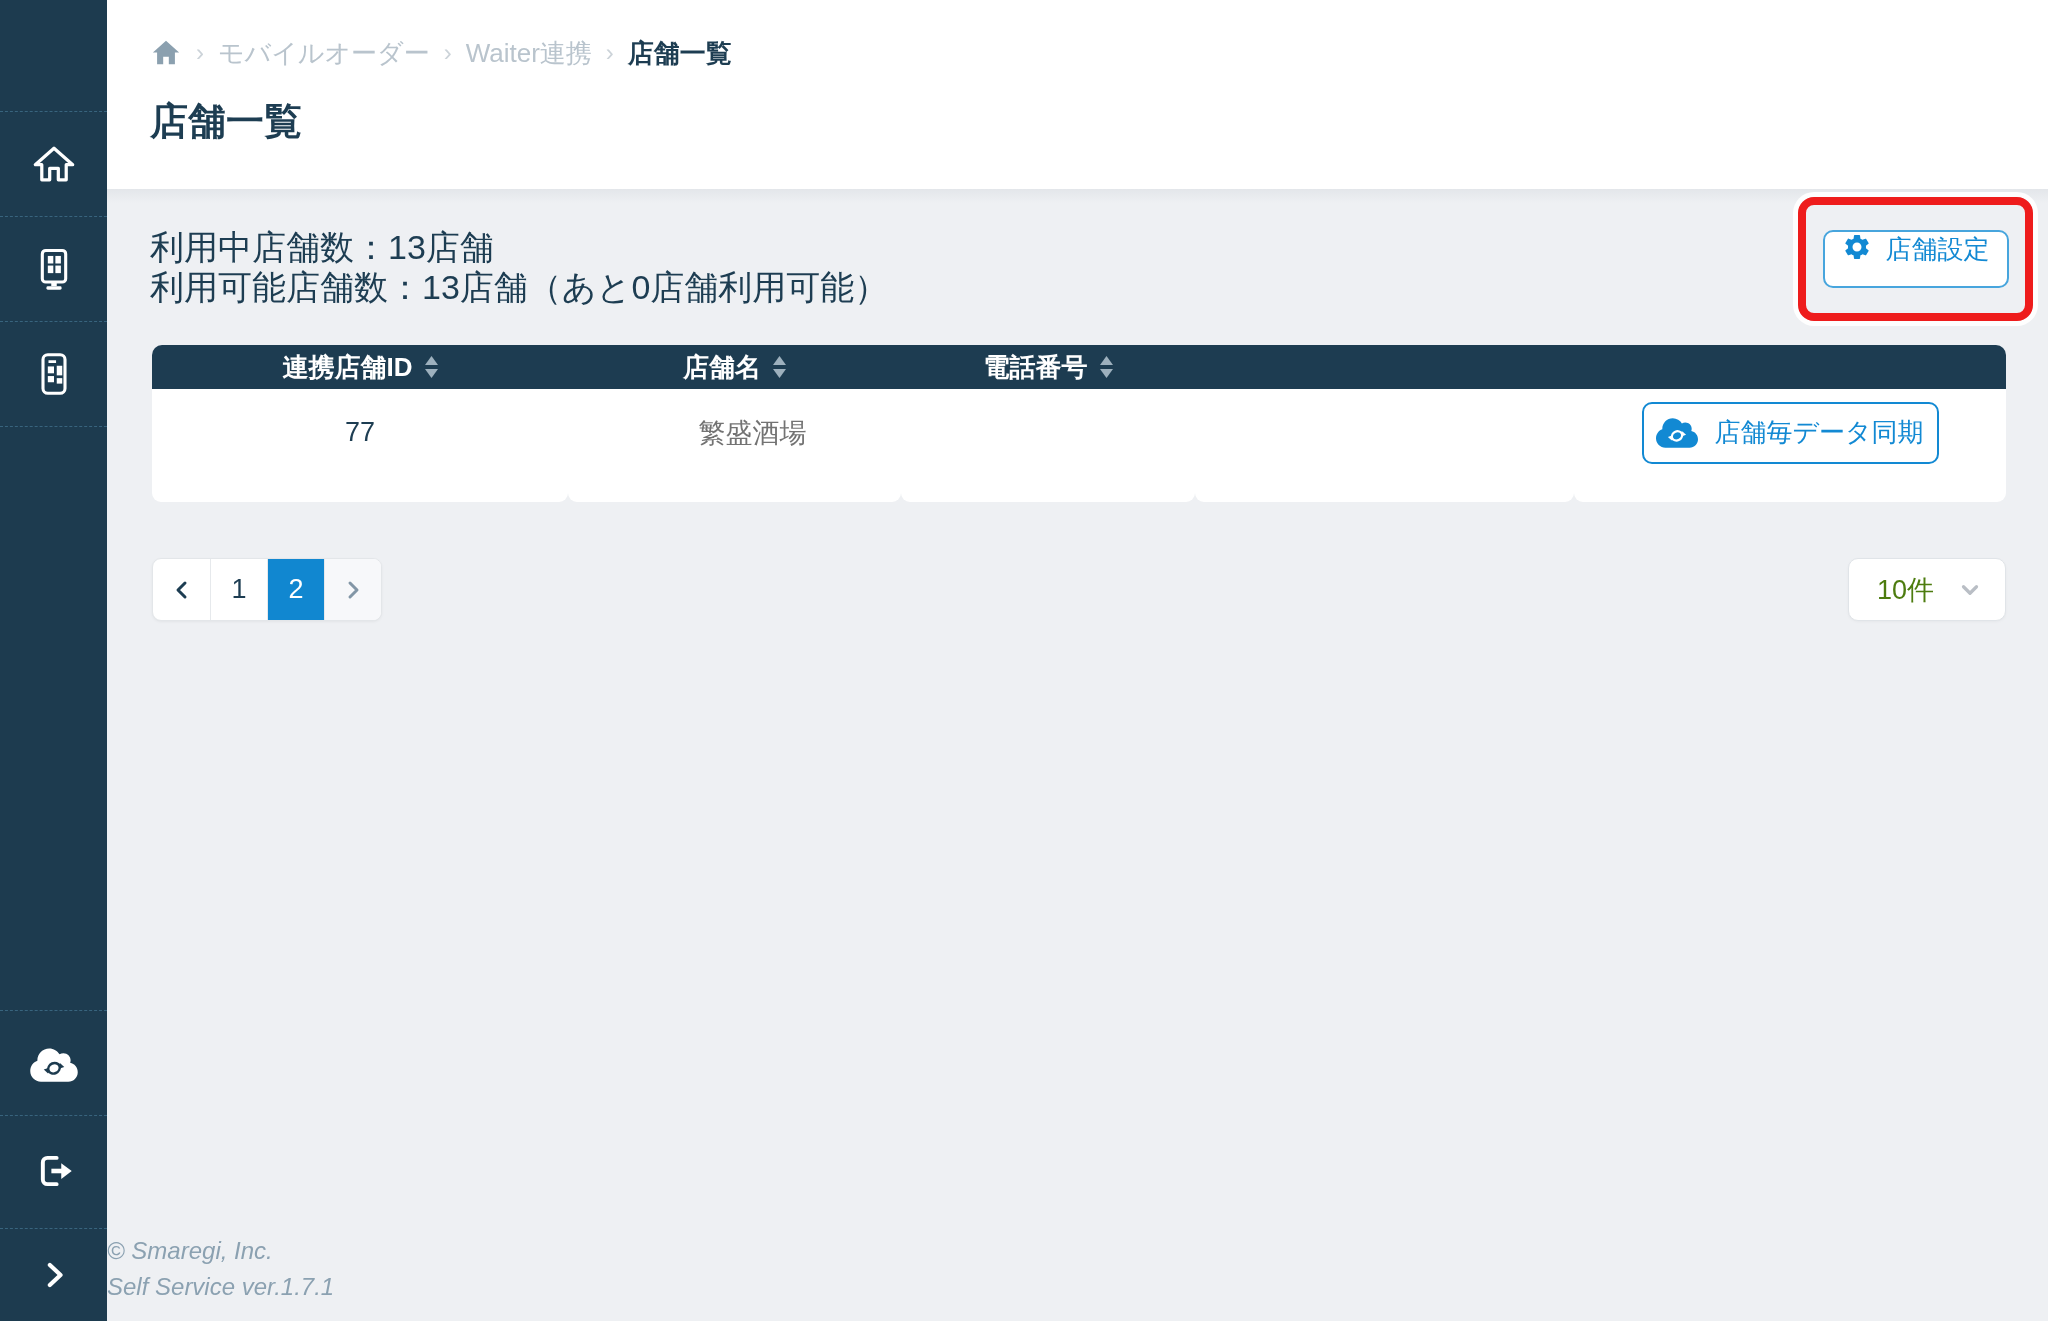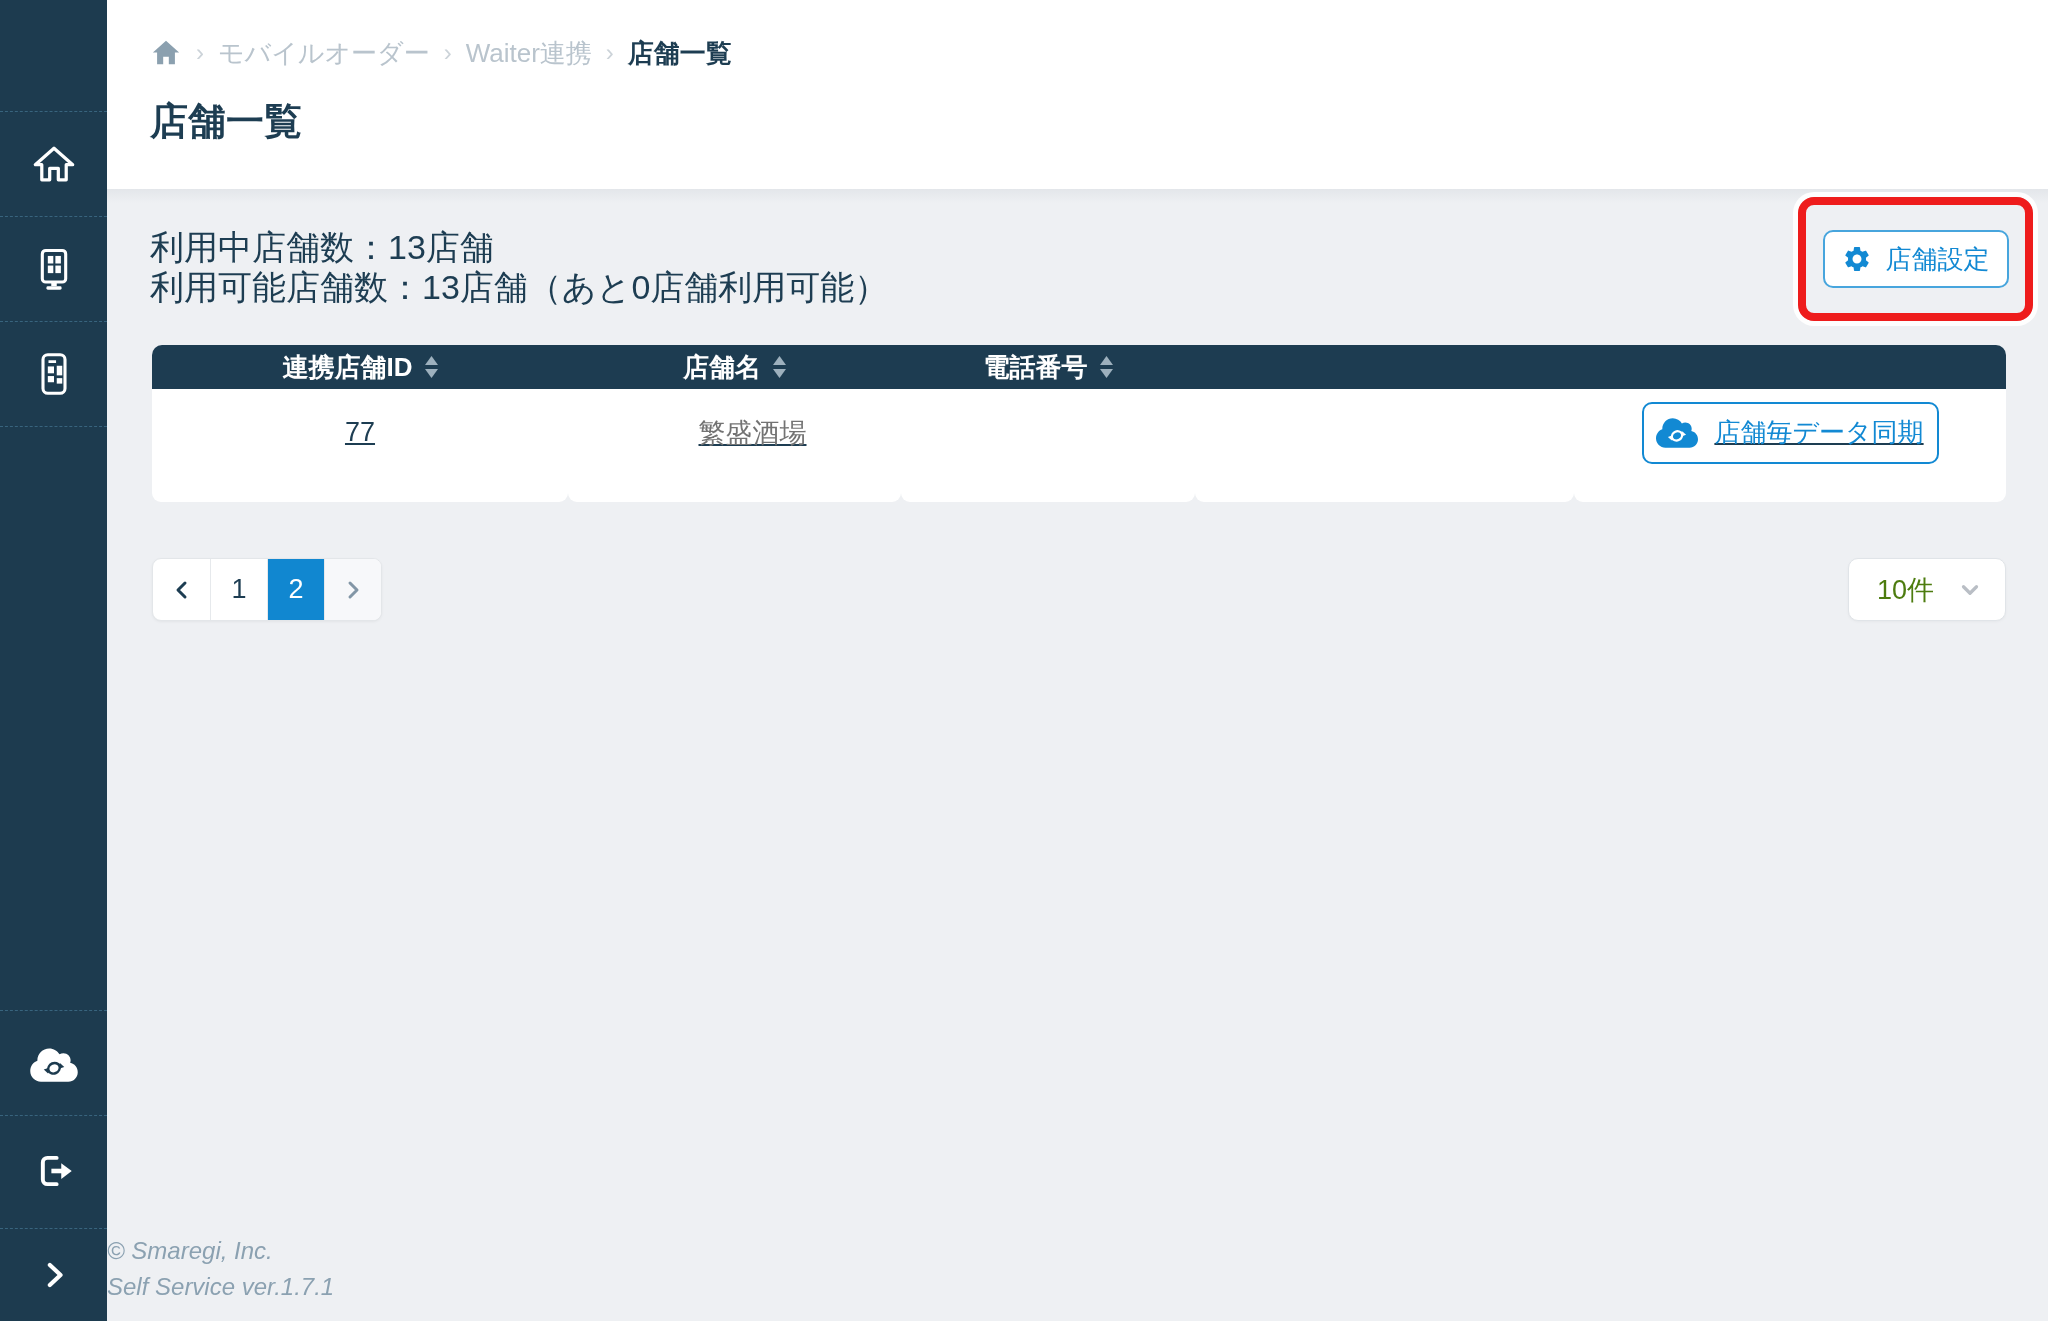--- a/index.html
+++ b/index.html
@@ -52,21 +52,21 @@
   
   .annotation-box {
     position:absolute; left:1691px; top:8px; width:235px; height:124px;
     border:8px solid #ee1c1c; border-radius:16px;
     box-shadow:0 0 0 5px rgba(255,255,255,0.9);
     display:flex; align-items:center; justify-content:center;
   }
   .btn-store-settings {
     width:186px; height:58px; background:#ffffff;
     border:2px solid #47a5dd; border-radius:10px;
-    display:flex; align-items:center; justify-content:center; gap:14px;
+    display:flex; align-items:flex-start; justify-content:center; gap:14px;
     color:#1289d3; font-size:26px; cursor:pointer;
   }
 
   
   .store-table { position:absolute; left:45px; top:156px; width:1854px; }
   .t-head {
     display:grid; grid-template-columns:416px 333px 294px 379px 432px;
     height:44px; background:#1d3c51; border-radius:10px 10px 0 0; overflow:hidden;
   }
   .t-head .th {
@@ -74,21 +74,20 @@
     color:#ffffff; font-size:26px; font-weight:bold; cursor:pointer;
   }
   .t-row {
     display:grid; grid-template-columns:416px 333px 294px 379px 432px;
     height:113px;
   }
   .t-row .td {
     background:#ffffff; display:flex; align-items:center; justify-content:center;
     font-size:27px; color:#1d3d52; border-radius:0 0 9px 9px;
     padding-bottom:26px;
-    text-decoration:underline;
   }
   .store-link { color:#737373; cursor:pointer;margin-left:36px; }
   .btn-sync {
     width:297px; height:62px; background:#ffffff;
     border:2px solid #1289d3; border-radius:10px;
     display:flex; align-items:center; justify-content:center; gap:16px;
     color:#1289d3; font-size:26px; cursor:pointer;
   }
 
   

